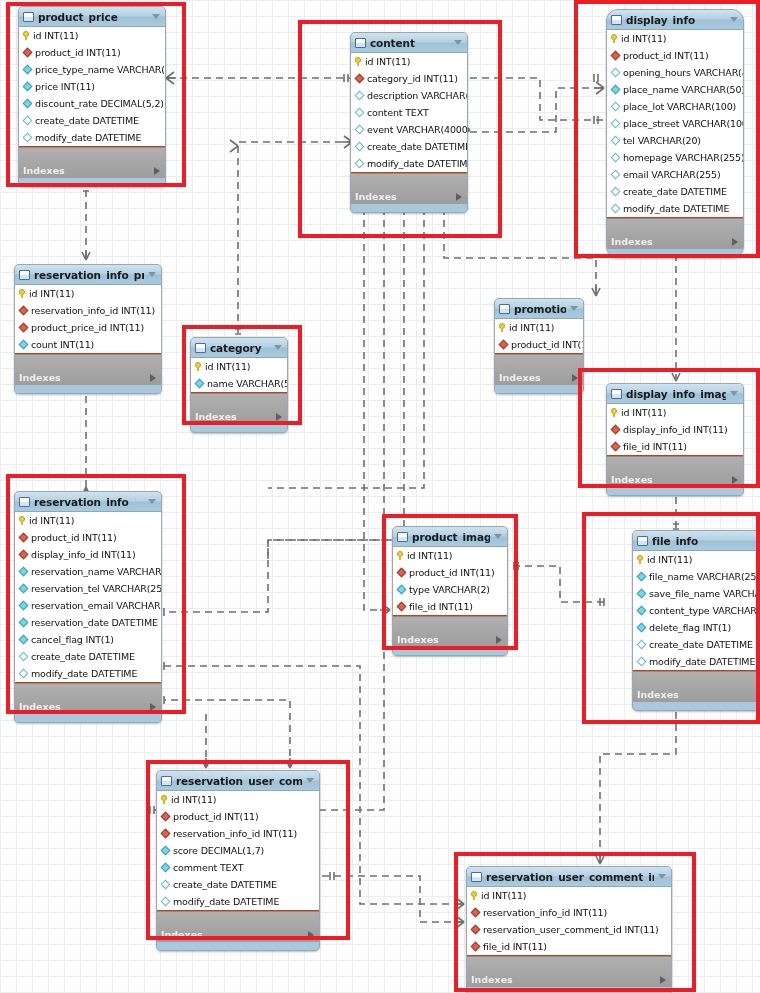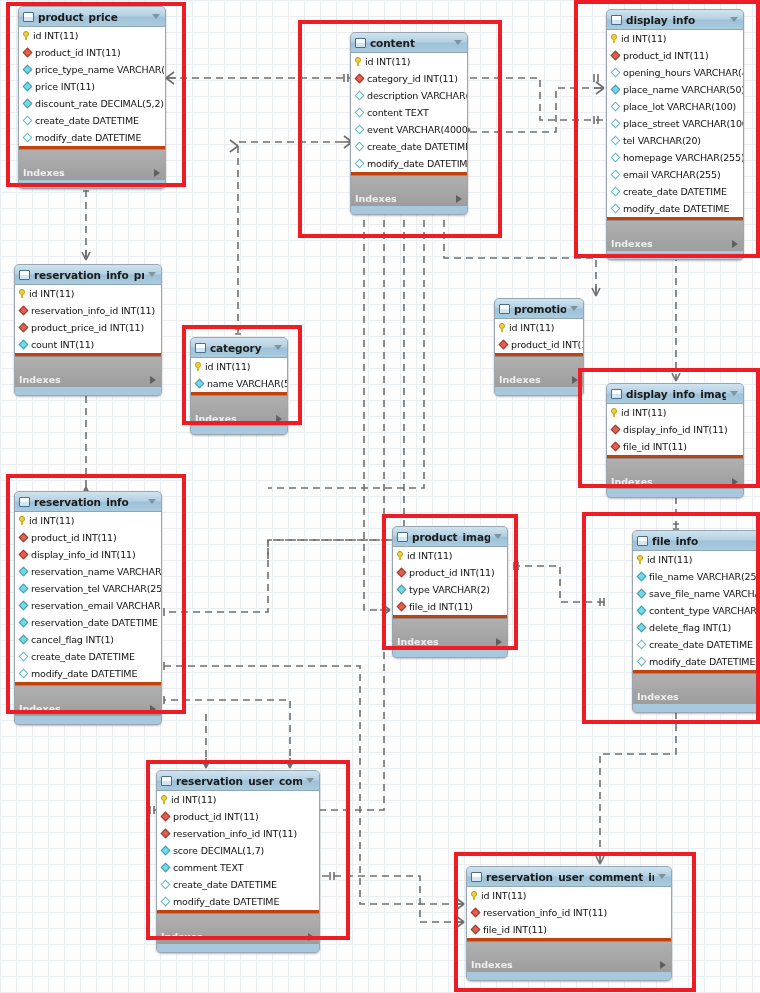--- a/index.html
+++ b/index.html
@@ -44,21 +44,21 @@
     border:1px solid #4a6f8c;border-radius:1px;
     background:linear-gradient(to bottom,#ffffff 0 50%,#cfe6f5 50% 100%);
     box-sizing:border-box;
   }
   .tbl-nm{flex:1 1 auto;overflow:hidden;text-overflow:clip;letter-spacing:-0.1px;}
   .tbl-caret{
     flex:0 0 auto;margin-left:4px;
     width:0;height:0;border-left:4px solid transparent;border-right:4px solid transparent;
     border-top:5px solid #7e949f;
   }
-  .cols{background:#ffffff;border-bottom:3px solid #c2410c;}
+  .cols{background:#ffffff;border-bottom:1px solid #c2410c;}
   .col{
     height:17px;display:flex;align-items:center;
     padding-left:4px;
     font-size:9.5px;color:#111;white-space:nowrap;letter-spacing:-0.15px;
   }
   .m{flex:0 0 auto;margin-right:4px;display:inline-block;}
   
   .m-pk{width:6px;height:9px;position:relative;}
   .m-pk:before{
     content:"";position:absolute;left:0;top:0;width:6px;height:6px;border-radius:50%;
@@ -286,21 +286,21 @@
             </span>
             <span>modify_date DATETIME</span>
           </div>
         </div>
         <div class="idx">
           <span>Indexes</span>
           <span class="idx-arrow"></span>
         </div>
         <div class="foot"></div>
       </div>
-      <div class="tbl" style="left: 606px; top: 9px; width: 138px;">
+      <div class="tbl" style="left: 606px; top: 9px; width: 138px; border-radius: 12px;">
         <div class="tbl-hd">
           <span class="tbl-ico"></span>
           <span class="tbl-nm">display_info</span>
           <span class="tbl-caret"></span>
         </div>
         <div class="cols">
           <div class="col">
             <span class="m m-pk"></span>
             <span>id INT(11)</span>
           </div>
@@ -710,20 +710,26 @@
         <div class="cols">
           <div class="col">
             <span class="m m-pk"></span>
             <span>id INT(11)</span>
           </div>
           <div class="col">
             <span class="m m-wrap m-fk">
               <span class="dia"></span>
             </span>
             <span>reservation_info_id INT(11)</span>
+          </div>
+          <div class="col">
+            <span class="m m-wrap m-fk">
+              <span class="dia"></span>
+            </span>
+            <span>reservation_user_comment_id INT(11)</span>
           </div>
           <div class="col">
             <span class="m m-wrap m-fk">
               <span class="dia"></span>
             </span>
             <span>file_id INT(11)</span>
           </div>
         </div>
         <div class="idx">
           <span>Indexes</span>

